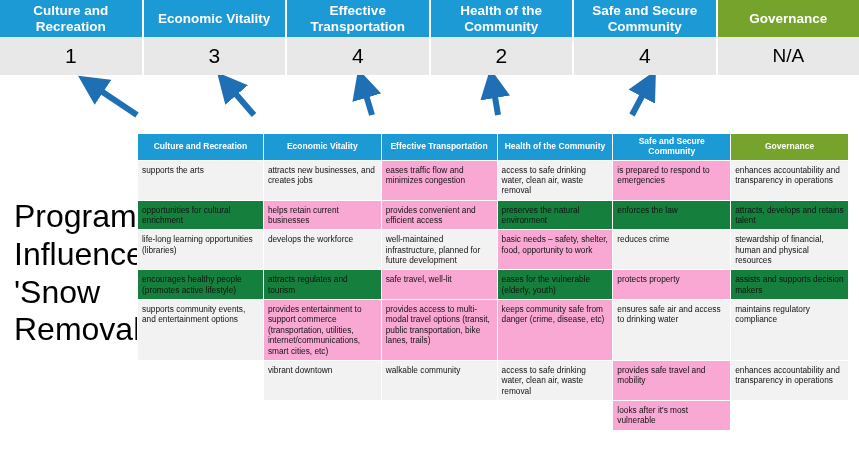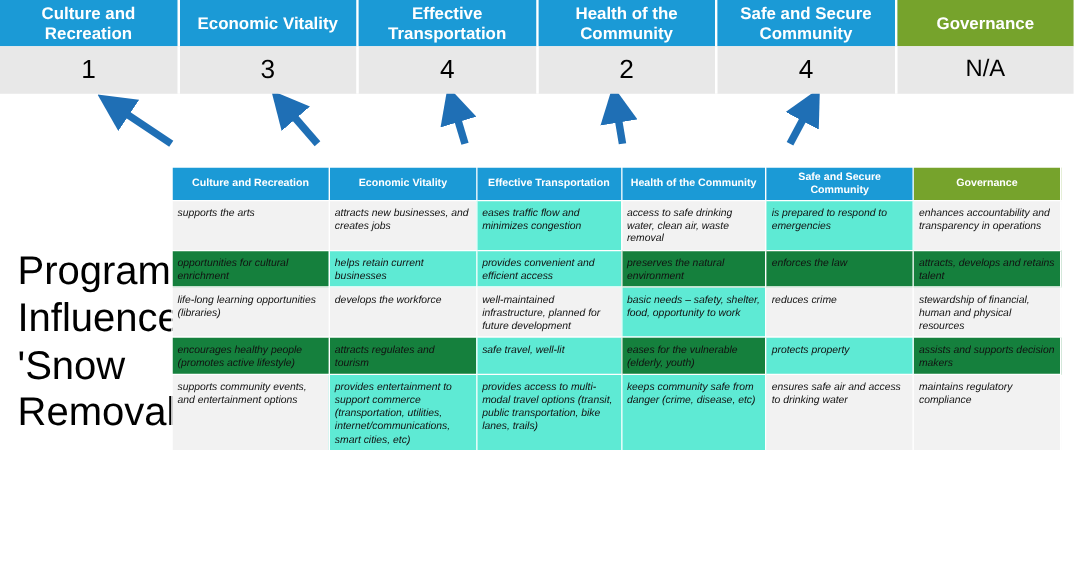--- a/index.html
+++ b/index.html
@@ -107,24 +107,23 @@
   .matrix th.green { background: #76a32c; }
   .matrix td {
     font-size: 8.3px;
     line-height: 1.25;
     vertical-align: top;
     padding: 4px 4px;
     border: 1px solid #ffffff;
     background: #f2f2f2;
     color: #111111;
     height: 14px;
-    font-style: italic;
   }
   .matrix td.alt { background: #15803d; }
-  .matrix td.hl { background: #5eead4; }
+  .matrix td.hl { background: #f9a8d4; }
   .matrix td.empty { background: #ffffff; border-color: #ffffff; }
   .matrix tr:first-child td { }
 </style>
 </head>
 <body>
 
 <div class="top-strip">
   <div class="top-cell blue">Culture and Recreation</div>
   <div class="top-cell blue">Economic Vitality</div>
   <div class="top-cell blue">Effective Transportation</div>
@@ -202,14 +201,30 @@
         <td class="alt">assists and supports decision makers</td>
       </tr>
       <tr>
         <td>supports community events, and entertainment options</td>
         <td class="hl">provides entertainment to support commerce (transportation, utilities, internet/communications, smart cities, etc)</td>
         <td class="hl">provides access to multi-modal travel options (transit, public transportation, bike lanes, trails)</td>
         <td class="hl">keeps community safe from danger (crime, disease, etc)</td>
         <td>ensures safe air and access to drinking water</td>
         <td>maintains regulatory compliance</td>
       </tr>
+      <tr>
+        <td class="empty"></td>
+        <td>vibrant downtown</td>
+        <td>walkable community</td>
+        <td>access to safe drinking water, clean air, waste removal</td>
+        <td class="hl">provides safe travel and mobility</td>
+        <td>enhances accountability and transparency in operations</td>
+      </tr>
+      <tr>
+        <td class="empty"></td>
+        <td class="empty"></td>
+        <td class="empty"></td>
+        <td class="empty"></td>
+        <td class="hl">looks after it's most vulnerable</td>
+        <td class="empty"></td>
+      </tr>
     </tbody>
 </table>
 
 </body></html>

